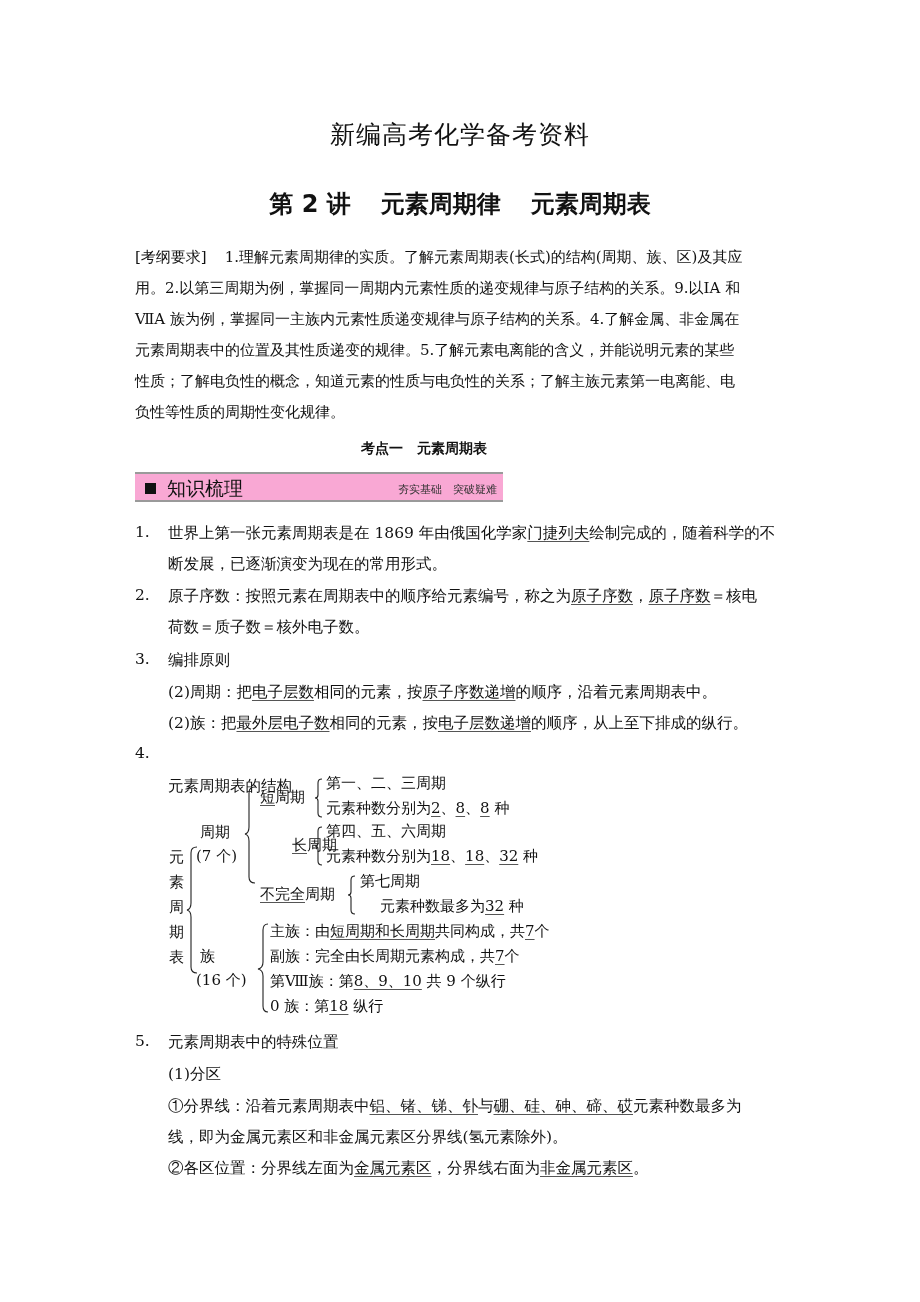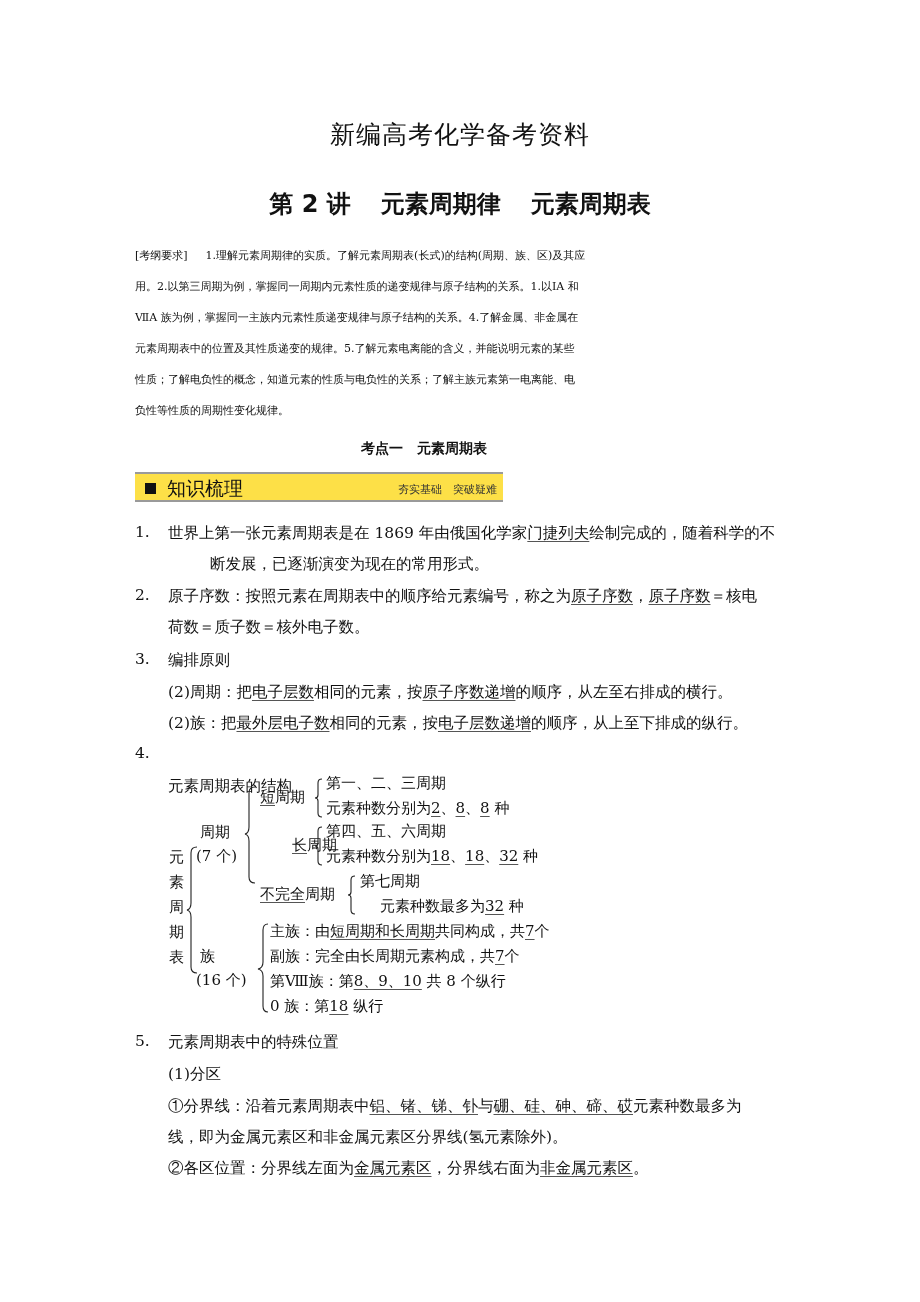--- a/index.html
+++ b/index.html
@@ -12,25 +12,25 @@
   .title1 {
     left: 0; width: 920px; top: 118px; text-align: center;
     font-size: 25px; letter-spacing: 1px; font-family: "DejaVu Serif", serif;
   }
   .title2 {
     left: 0; width: 920px; top: 188px; text-align: center;
     font-size: 24px; font-weight: bold; font-family: "DejaVu Sans", sans-serif;
     word-spacing: 0;
   }
   .title2 span.gap { display: inline-block; width: 30px; }
-  .line { position: absolute; left: 135px; white-space: nowrap; font-size: 11px; }
+  .line { position: absolute; left: 135px; white-space: nowrap; font-size: 15px; }
   .center { left: 0; width: 848px; text-align: center; font-size: 14px; font-weight: bold; font-family: Liberation Serif, serif; }
   .bar {
     left: 135px; top: 472px; width: 368px; height: 30px;
-    background: #fde047;
+    background: #f9a8d4;
     border-top: 2px solid #9a9a9a; border-bottom: 2px solid #9a9a9a;
     box-sizing: border-box;
   }
   .bar .sq { position: absolute; left: 10px; top: 9px; width: 11px; height: 11px; background: #111; }
   .bar .bt { position: absolute; left: 32px; top: 2px; font-size: 19px; font-family: "DejaVu Sans", sans-serif; }
   .bar .st { position: absolute; right: 6px; top: 8px; font-size: 11px; color: #333; }
   .num { position: absolute; left: 135px; font-size: 15.5px; }
   .txt { position: absolute; left: 168px; font-size: 15.5px; white-space: nowrap; }
   .sub { position: absolute; left: 168px; font-size: 15.5px; white-space: nowrap; }
   u { text-decoration: underline; text-underline-offset: 3px; text-decoration-color: #555; }
@@ -41,51 +41,51 @@
 </head>
 <body>
 
 <div class="abs title1">新编高考化学备考资料</div>
 <div class="abs title2">
   <span>第 2 讲</span><span class="gap"></span><span>元素周期律</span><span class="gap"></span><span>元素周期表</span>
 </div>
 
 <div>
   <div class="line" style="top:248px;"><span>[考纲要求]</span><span style="display:inline-block;width:18px"></span><span>1.理解元素周期律的实质。了解元素周期表(长式)的结构(周期、族、区)及其应</span></div>
-  <div class="line" style="top:279px;">用。2.以第三周期为例，掌握同一周期内元素性质的递变规律与原子结构的关系。1.以ⅠA 和</div>
+  <div class="line" style="top:279px;">用。2.以第三周期为例，掌握同一周期内元素性质的递变规律与原子结构的关系。9.以ⅠA 和</div>
   <div class="line" style="top:310px;">ⅦA 族为例，掌握同一主族内元素性质递变规律与原子结构的关系。4.了解金属、非金属在</div>
   <div class="line" style="top:341px;">元素周期表中的位置及其性质递变的规律。5.了解元素电离能的含义，并能说明元素的某些</div>
   <div class="line" style="top:372px;">性质；了解电负性的概念，知道元素的性质与电负性的关系；了解主族元素第一电离能、电</div>
   <div class="line" style="top:403px;">负性等性质的周期性变化规律。</div>
 </div>
 
 <div class="abs center" style="top:440px;">考点一　元素周期表</div>
 
 <div class="abs bar">
   <div class="sq"></div>
   <div class="bt">知识梳理</div>
   <div class="st">夯实基础　突破疑难</div>
 </div>
 
 <div>
   <div class="num" style="top:523px;">1.</div>
   <div class="txt" style="top:523px;"><span>世界上第一张元素周期表是在 1869 年由俄国化学家</span><u>门捷列夫</u><span>绘制完成的，随着科学的不</span></div>
-  <div class="txt" style="top:554px;margin-left:42px;">断发展，已逐渐演变为现在的常用形式。</div>
+  <div class="txt" style="top:554px;">断发展，已逐渐演变为现在的常用形式。</div>
 </div>
 
 <div>
   <div class="num" style="top:586px;">2.</div>
   <div class="txt" style="top:586px;"><span>原子序数：按照元素在周期表中的顺序给元素编号，称之为</span><u>原子序数</u><span>，</span><u>原子序数</u><span>＝核电</span></div>
   <div class="txt" style="top:617px;">荷数＝质子数＝核外电子数。</div>
 </div>
 
 <div>
   <div class="num" style="top:650px;">3.</div>
   <div class="txt" style="top:650px;">编排原则</div>
-  <div class="sub" style="top:682px;"><span>(2)周期：把</span><u>电子层数</u><span>相同的元素，按</span><u>原子序数递增</u><span>的顺序，从左至右排成的横行。</span></div>
+  <div class="sub" style="top:682px;"><span>(2)周期：把</span><u>电子层数</u><span>相同的元素，按</span><u>原子序数递增</u><span>的顺序，沿着元素周期表中。</span></div>
   <div class="sub" style="top:713px;"><span>(2)族：把</span><u>最外层电子数</u><span>相同的元素，按</span><u>电子层数递增</u><span>的顺序，从上至下排成的纵行。</span></div>
 </div>
 
 <div>
   <div class="num" style="top:744px;">4.</div>
   <div class="txt" style="top:776px;">元素周期表的结构</div>
 </div>
 
 <div>
 
@@ -129,21 +129,21 @@
 
   <div class="dg" style="left:200px;top:947px;">族</div>
   <div class="dg" style="left:196px;top:971px;">(16 个)</div>
 
   <svg class="br" style="left:258px;top:922px;" width="12" height="92">
     <path d="M10 2 Q5 2 5 8 L5 40 Q5 46 0 47 Q5 48 5 54 L5 84 Q5 90 10 90"></path>
   </svg>
 
   <div class="dg" style="left:270px;top:922px;"><span>主族：由</span><u>短周期和长周期</u><span>共同构成，共</span><u>7</u><span>个</span></div>
   <div class="dg" style="left:270px;top:947px;"><span>副族：完全由长周期元素构成，共</span><u>7</u><span>个</span></div>
-  <div class="dg" style="left:270px;top:972px;"><span>第Ⅷ族：第</span><u>8、9、10</u><span> 共 8 个纵行</span></div>
+  <div class="dg" style="left:270px;top:972px;"><span>第Ⅷ族：第</span><u>8、9、10</u><span> 共 9 个纵行</span></div>
   <div class="dg" style="left:270px;top:997px;"><span>0 族：第</span><u>18</u><span> 纵行</span></div>
 </div>
 
 <div>
   <div class="num" style="top:1032px;">5.</div>
   <div class="txt" style="top:1032px;">元素周期表中的特殊位置</div>
   <div class="sub" style="top:1064px;">(1)分区</div>
   <div class="sub" style="top:1096px;"><span>①分界线：沿着元素周期表中</span><u>铝、锗、锑、钋</u><span>与</span><u>硼、硅、砷、碲、砹</u><span>元素种数最多为</span></div>
   <div class="sub" style="top:1127px;">线，即为金属元素区和非金属元素区分界线(氢元素除外)。</div>
   <div class="sub" style="top:1158px;"><span>②各区位置：分界线左面为</span><u>金属元素区</u><span>，分界线右面为</span><u>非金属元素区</u><span>。</span></div>

